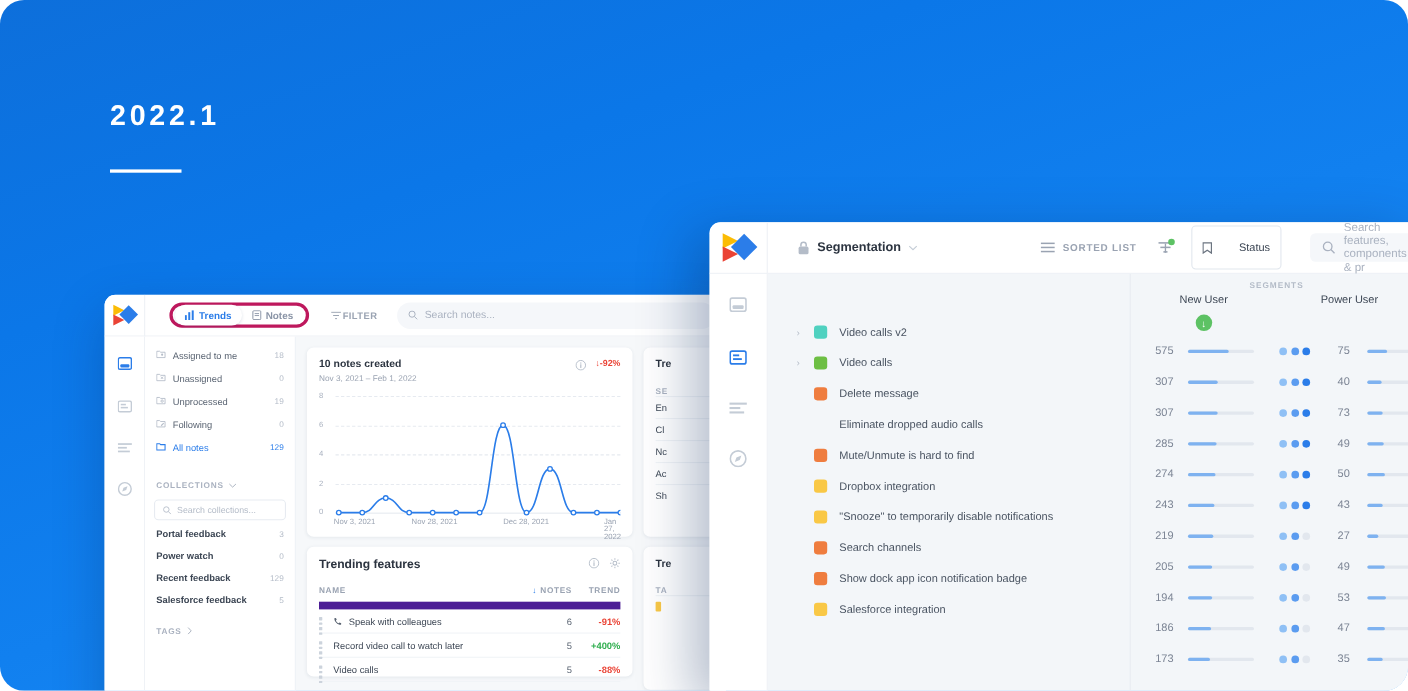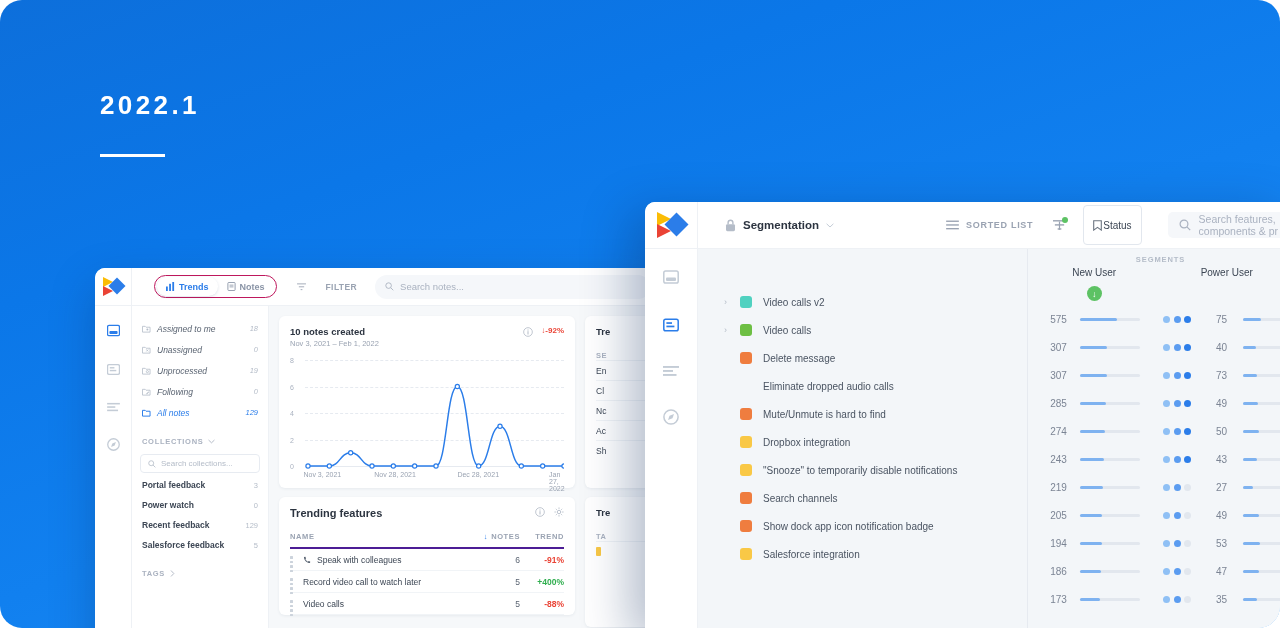--- a/index.html
+++ b/index.html
@@ -59,49 +59,49 @@
     position:absolute; left:0; bottom:0; width:0;height:0;
     border-left:10px solid #ea4335; border-top:5px solid transparent;
     border-bottom:5px solid transparent;
   }
   .logo .dia{
     position:absolute; left:8px; top:3.4px; width:12px;height:12px;
     background:#2b7de9; transform:rotate(45deg);
   }
   #backWin .segctl{
     display:flex; align-items:center; gap:0; margin-left:22px;
-    border:1px solid #be185d; border-radius:15px; padding:2px; height:23px;
+    border:3px solid #be185d; border-radius:15px; padding:2px; height:23px;
   }
   #backWin .segctl .seg{
     display:flex; align-items:center; gap:4px; font-size:9px; font-weight:700;
     padding:0 9px; height:19px; border-radius:12px; color:#8a94a6;
   }
   #backWin .segctl .seg.on{ background:#fff; color:#2b7de9; box-shadow:0 1px 3px rgba(20,50,100,.14); }
   #backWin .hdr-filter{
-    display:flex; align-items:center; gap:20px; margin-left:20px;
+    display:flex; align-items:center; gap:2px; margin-left:20px;
     font-size:8.5px; font-weight:700; color:#9aa3b2; letter-spacing:.4px;
   }
   #backWin .hdr-search{
     margin-left:18px; flex:1; height:24px; background:#f5f7fa; border-radius:12px;
     display:flex; align-items:center; gap:6px; padding:0 10px; color:#aab2c0; font-size:9.5px;
     margin-right:10px;
   }
   #backWin .body{ display:flex; height:362px; }
   #backWin .railicons{
     width:37px; flex:none; border-right:1px solid #eef1f5; padding-top:18px;
     display:flex; flex-direction:column; align-items:center; gap:26px;
     background:#fff;
   }
   #backWin .side{
     width:137px; flex:none; border-right:1px solid #eef1f5; padding:12px 0 0 0;
     background:#fff;
   }
   .navrow{
-    display:flex; align-items:center; height:21px; padding:0 10px; font-size:8.5px;
-    color:#5a6472; gap:6px;font-style:italic;
+    display:flex; align-items:flex-start; height:21px; padding:0 10px; font-size:8.5px;
+    color:#5a6472; gap:6px;
   }
   .navrow .nm{ flex:1; }
   .navrow .ct{ color:#b4bcc8; font-size:7.5px; }
   .navrow.sel .nm{ color:#2b7de9; }
   .navrow.sel .ct{ color:#2b7de9; }
   .sechdr{
     display:flex; align-items:center; gap:5px; padding:0 10px; margin-top:14px;
     font-size:7.5px; font-weight:700; letter-spacing:.7px; color:#aab2c0;
   }
   .collsearch{
@@ -127,21 +127,21 @@
   .plot{ position:absolute; left:11px; top:38px; width:274px; height:128px; }
   .ytick{ position:absolute; font-size:7px; color:#aab2c0; left:0; transform:translateY(-50%); }
   .gridline{ position:absolute; left:15px; right:0; border-top:1px dashed #e6eaf0; }
   .xtick{ position:absolute; font-size:7px; color:#9aa3b2; transform:translateX(-50%); }
 
   #trendCard{ width:296px; height:118px; margin-top:9px; padding:10px 11px 0 11px; position:relative; }
   #trendCard .tt{ font-size:11px; font-weight:700; color:#2c3440; }
   #trendCard .ticons{ position:absolute; right:11px; top:10px; display:flex; gap:9px; }
   .thead{
     display:flex; align-items:center; margin-top:13px; font-size:7.5px; font-weight:700;
-    letter-spacing:.6px; color:#9aa3b2; padding-bottom:6px; border-bottom:2px solid #4c1d95;
+    letter-spacing:.6px; color:#9aa3b2; padding-bottom:6px; border-bottom:7px solid #4c1d95;
   }
   .thead .c1{ flex:1; }
   .thead .c2{ width:46px; text-align:right; display:flex; justify-content:flex-end; gap:3px; }
   .thead .c3{ width:44px; text-align:right; }
   .trow{
     display:flex; align-items:center; height:22px; font-size:8.5px; color:#3c4654;
     border-bottom:1px solid #f1f4f7;
   }
   .trow .c1{ flex:1; display:flex; align-items:center; gap:6px; }
   .trow .c2{ width:46px; text-align:right; color:#5a6472; }
@@ -187,21 +187,21 @@
     font-size:11.5px; font-weight:700; color:#2c3440;
   }
   .sortctl{
     display:flex; align-items:center; gap:7px; margin-left:112px;
     font-size:9px; font-weight:700; letter-spacing:.7px; color:#9aa3b2;
   }
   .funnelbtn{ margin-left:20px; position:relative; }
   .dotg{ position:absolute; right:-2px; top:-2px; width:6px;height:6px;border-radius:50%;background:#5dc264; }
   .statusbtn{
     margin-left:17px; height:40px; border:1px solid #e2e7ee; border-radius:4px;
-    display:flex; align-items:center; gap:1px; padding:0 9px; font-size:10px; color:#3c4654;
+    display:flex; align-items:center; gap:24px; padding:0 9px; font-size:10px; color:#3c4654;
   }
   .fsearch{
     margin-left:26px; flex:1; height:26px; background:#f5f7fa; border-radius:5px;
     display:flex; align-items:center; gap:8px; padding:0 11px; color:#aab2c0; font-size:10.5px;
   }
   #frontWin .body{ display:flex; height:383px; }
   #frontWin .railicons{
     width:53px; flex:none; border-right:1px solid #eef1f5; padding-top:20px;
     display:flex; flex-direction:column; align-items:center; gap:32px; background:#fff;
   }

